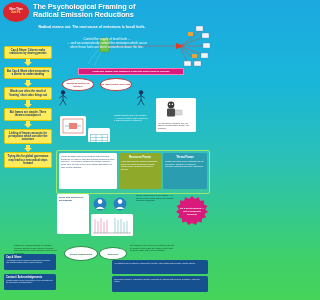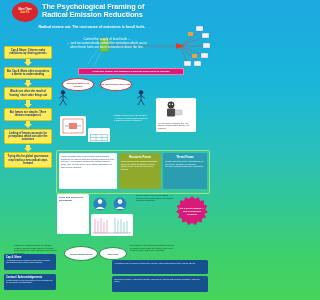--- a/index.html
+++ b/index.html
@@ -3,21 +3,21 @@
 <meta charset="utf-8">
 <style>
   html,body{margin:0;padding:0;}
   body{width:212px;height:300px;overflow:hidden;
        font-family:"Liberation Sans",sans-serif;
        background:linear-gradient(180deg,#1ca9e0 0%,#1ab6d8 28%,#2bc0b8 52%,#35c98c 72%,#3fd06a 86%,#46d45a 100%);
        position:relative;}
   .poster{position:absolute;inset:0;}
 
   
-  .hdr{position:absolute;left:9px;top:0;width:212px;height:24px;}
+  .hdr{position:absolute;left:0;top:0;width:212px;height:24px;}
   .logo{position:absolute;left:3px;top:2px;width:26px;height:20px;border-radius:50%;
         background:#d8262c;display:flex;flex-direction:column;align-items:center;
         justify-content:center;line-height:1.05;}
   .logo span{color:#ffffff;font-size:2.6px;font-weight:bold;text-align:center;}
   .logo .l2{color:#ffe96a;}
   .title{position:absolute;left:33px;top:3px;width:105px;color:#ffffff;
          font-size:7.4px;font-weight:bold;line-height:1.12;letter-spacing:-0.1px;
          text-shadow:0 1px 1px rgba(0,0,0,.18);}
 
   

